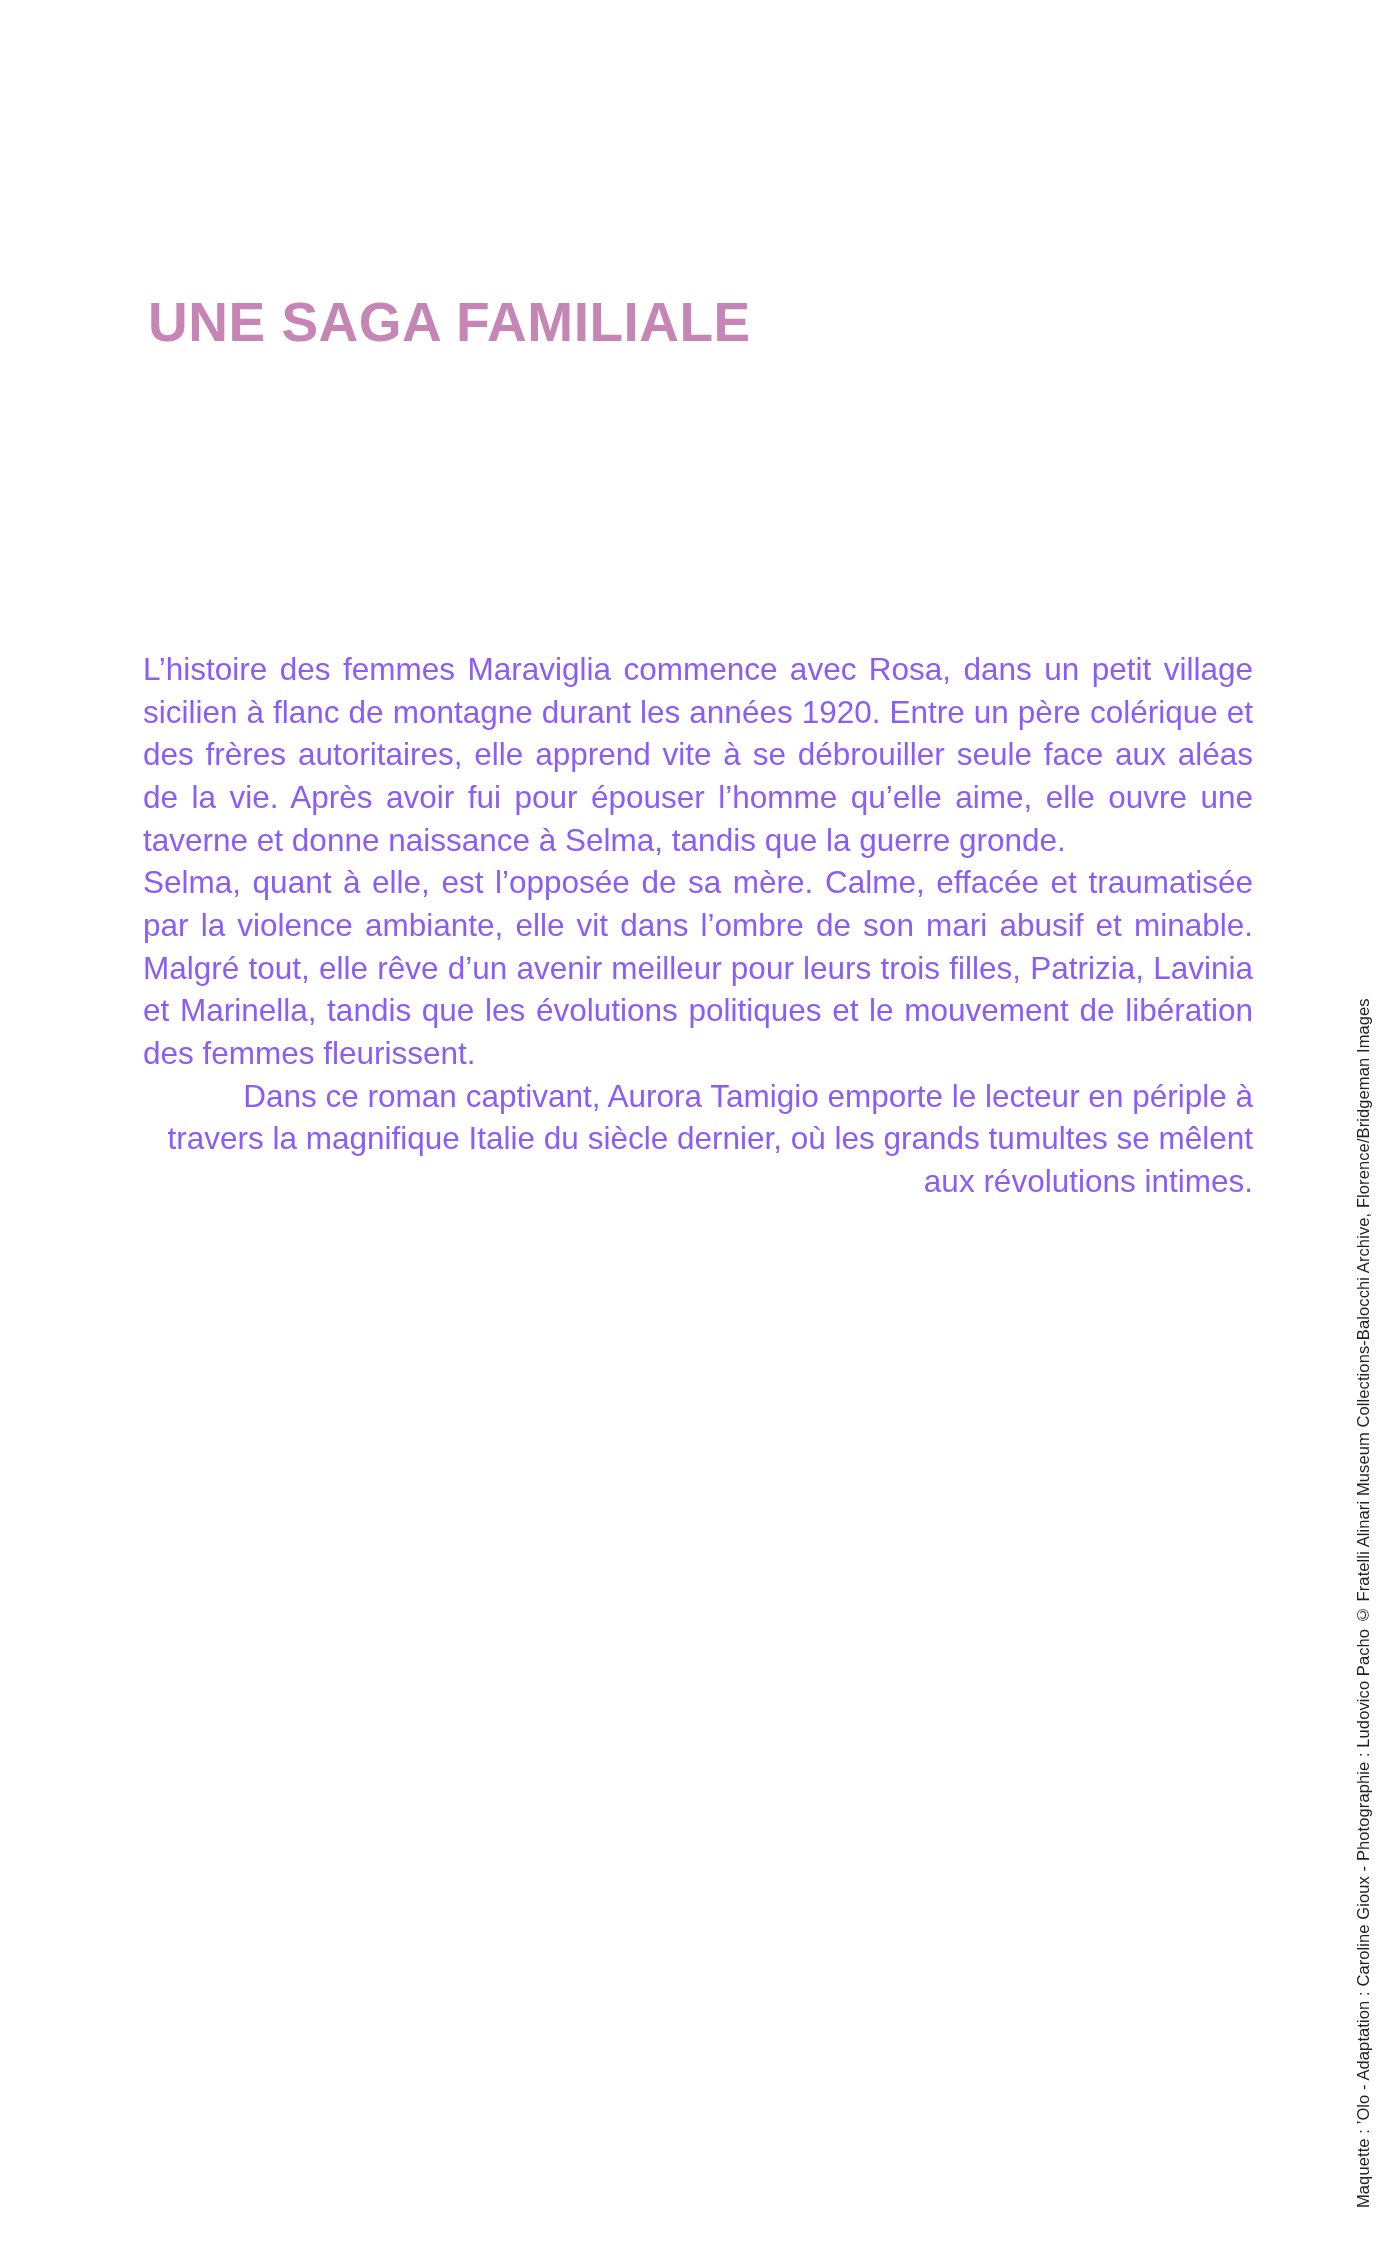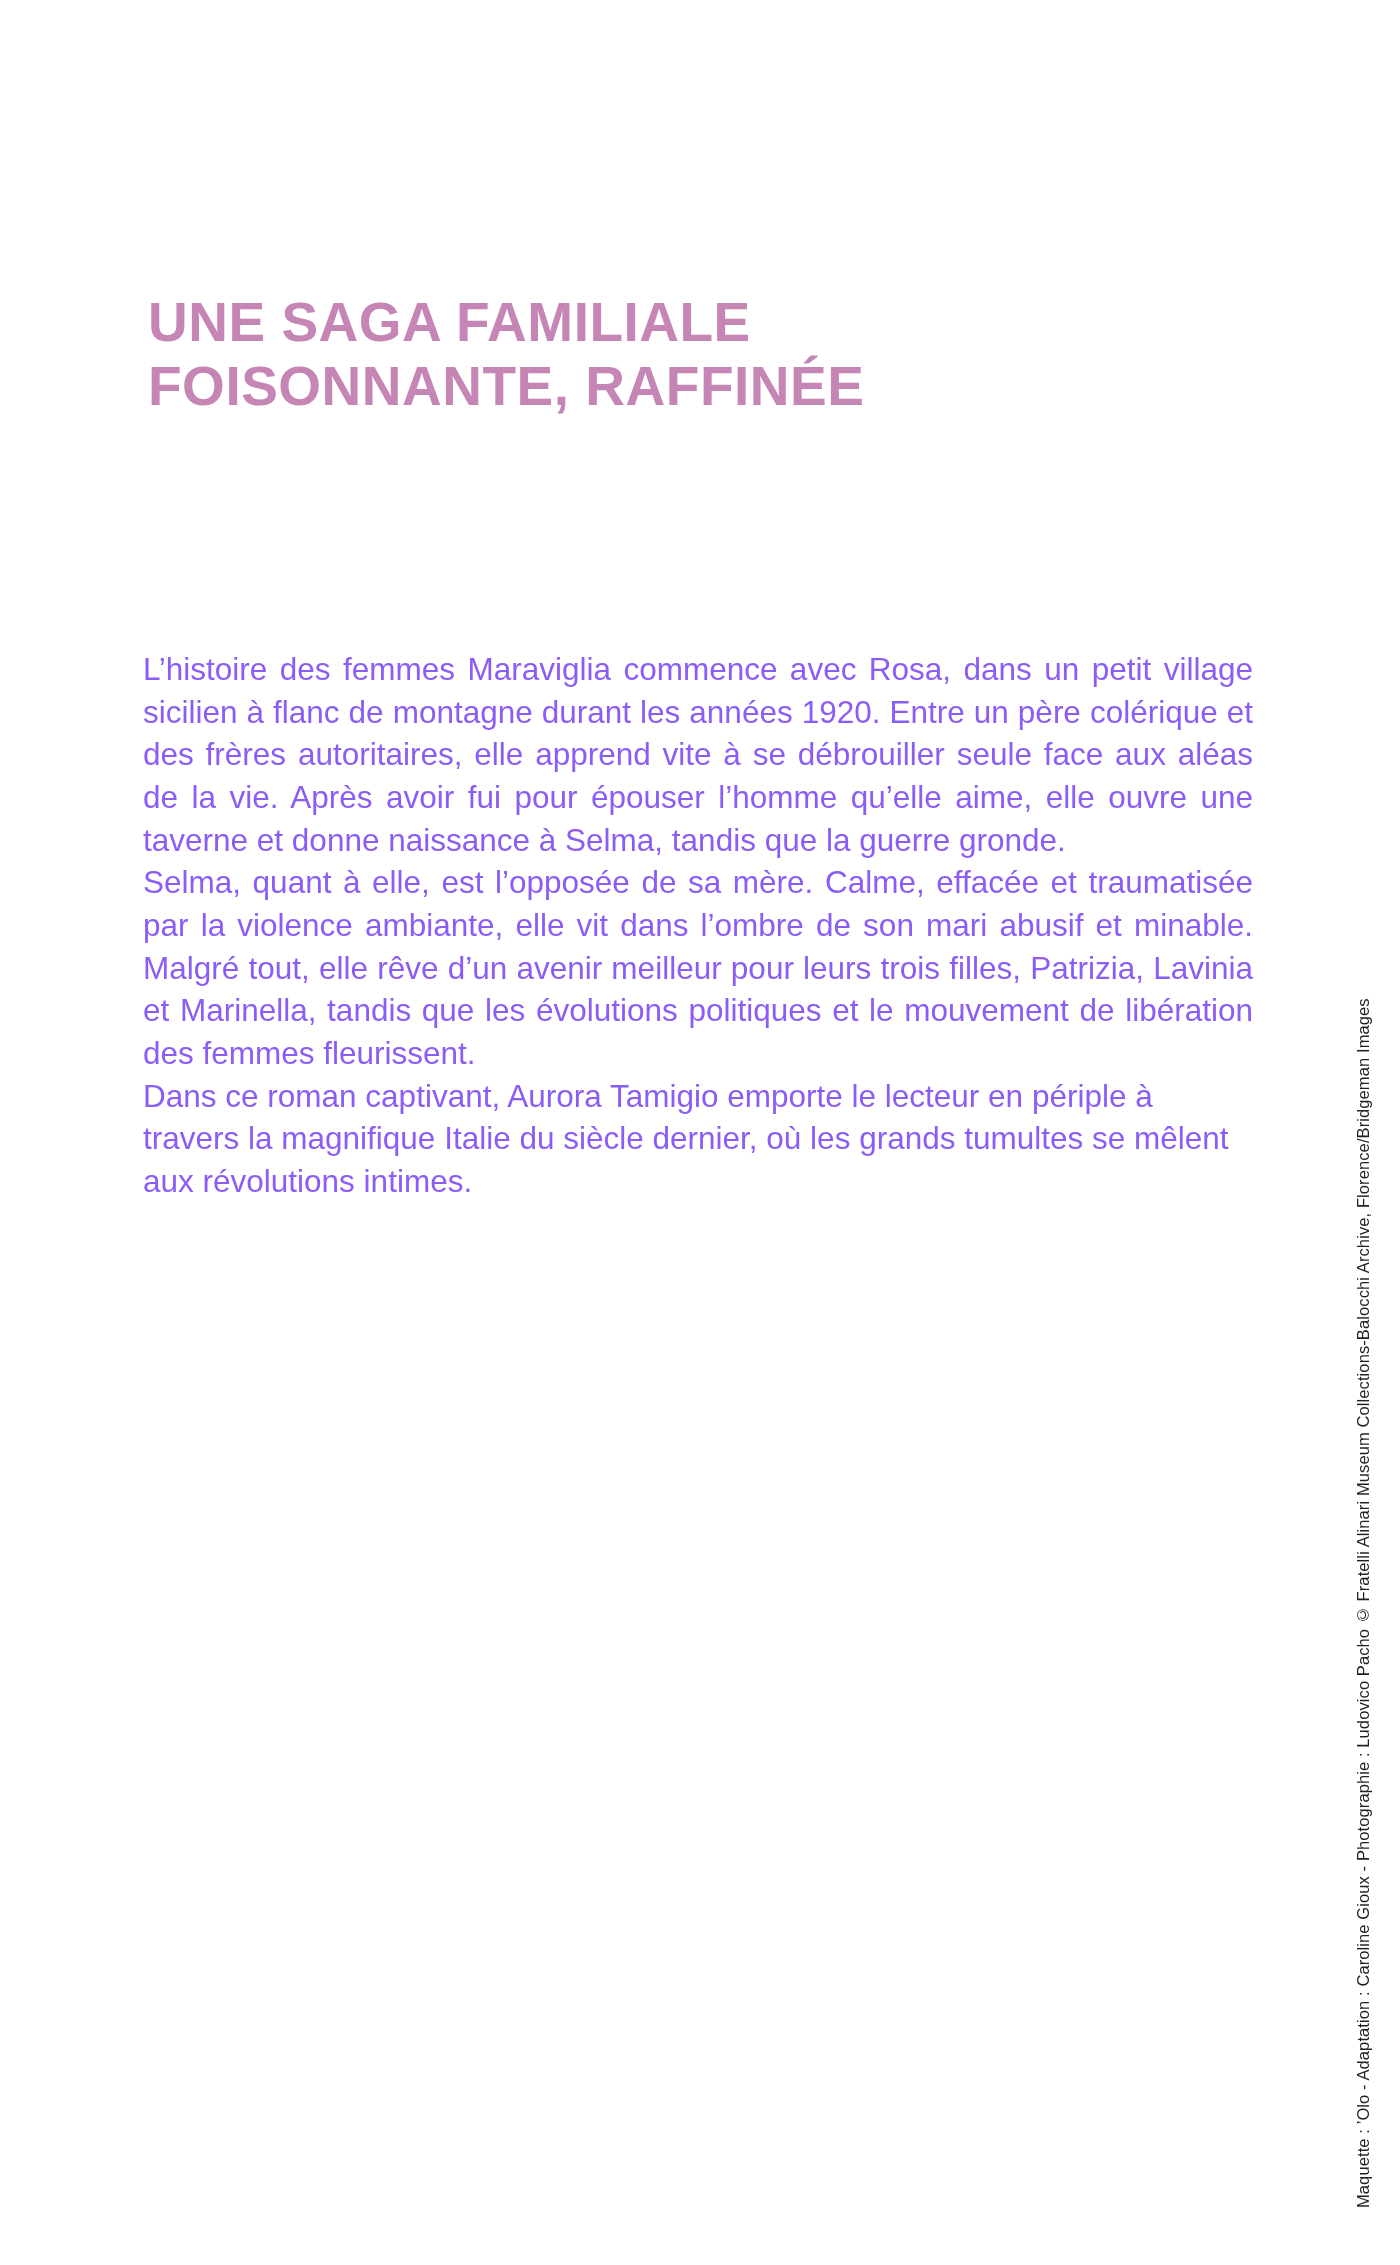--- a/index.html
+++ b/index.html
@@ -48,21 +48,21 @@
     line-height: 1.355;
     color: #8b5cf6;
     text-align: left;
   }
   .blurb p {
     margin: 0;
     text-align: justify;
     text-justify: inter-word;
   }
   .blurb p.last-loose {
-    text-align: left;
+    text-align: right;
   }
 
   
   .credit {
     position: absolute;
     right: 18px;
     top: 588px;
     height: 1620px;
     width: 28px;
     font-size: 16.5px;
@@ -83,21 +83,20 @@
     height: 300px;
   }
 </style>
 </head>
 <body>
 
 <div class="page">
 
   <div class="headline">
     <span class="hl-line">UNE SAGA FAMILIALE</span>
-    <span class="hl-line">FOISONNANTE, RAFFINÉE</span>
   </div>
 
   <div class="blurb">
     <p>L’histoire des femmes Maraviglia commence avec Rosa, dans un petit village sicilien à flanc de montagne durant les années 1920. Entre un père colérique et des frères autoritaires, elle apprend vite à se débrouiller seule face aux aléas de la vie. Après avoir fui pour épouser l’homme qu’elle aime, elle ouvre une taverne et donne naissance à Selma, tandis que la guerre gronde.</p>
     <p>Selma, quant à elle, est l’opposée de sa mère. Calme, effacée et traumatisée par la violence ambiante, elle vit dans l’ombre de son mari abusif et minable. Malgré tout, elle rêve d’un avenir meilleur pour leurs trois filles, Patrizia, Lavinia et Marinella, tandis que les évolutions politiques et le mouvement de libération des femmes fleurissent.</p>
     <p class="last-loose">Dans ce roman captivant, Aurora Tamigio emporte le lecteur en périple à travers la magnifique Italie du siècle dernier, où les grands tumultes se mêlent aux révolutions intimes.</p>
   </div>
 
   <div class="credit">Maquette : ’Olo - Adaptation : Caroline Gioux - Photographie : Ludovico Pacho © Fratelli Alinari Museum Collections-Balocchi Archive, Florence/Bridgeman Images</div>
 

